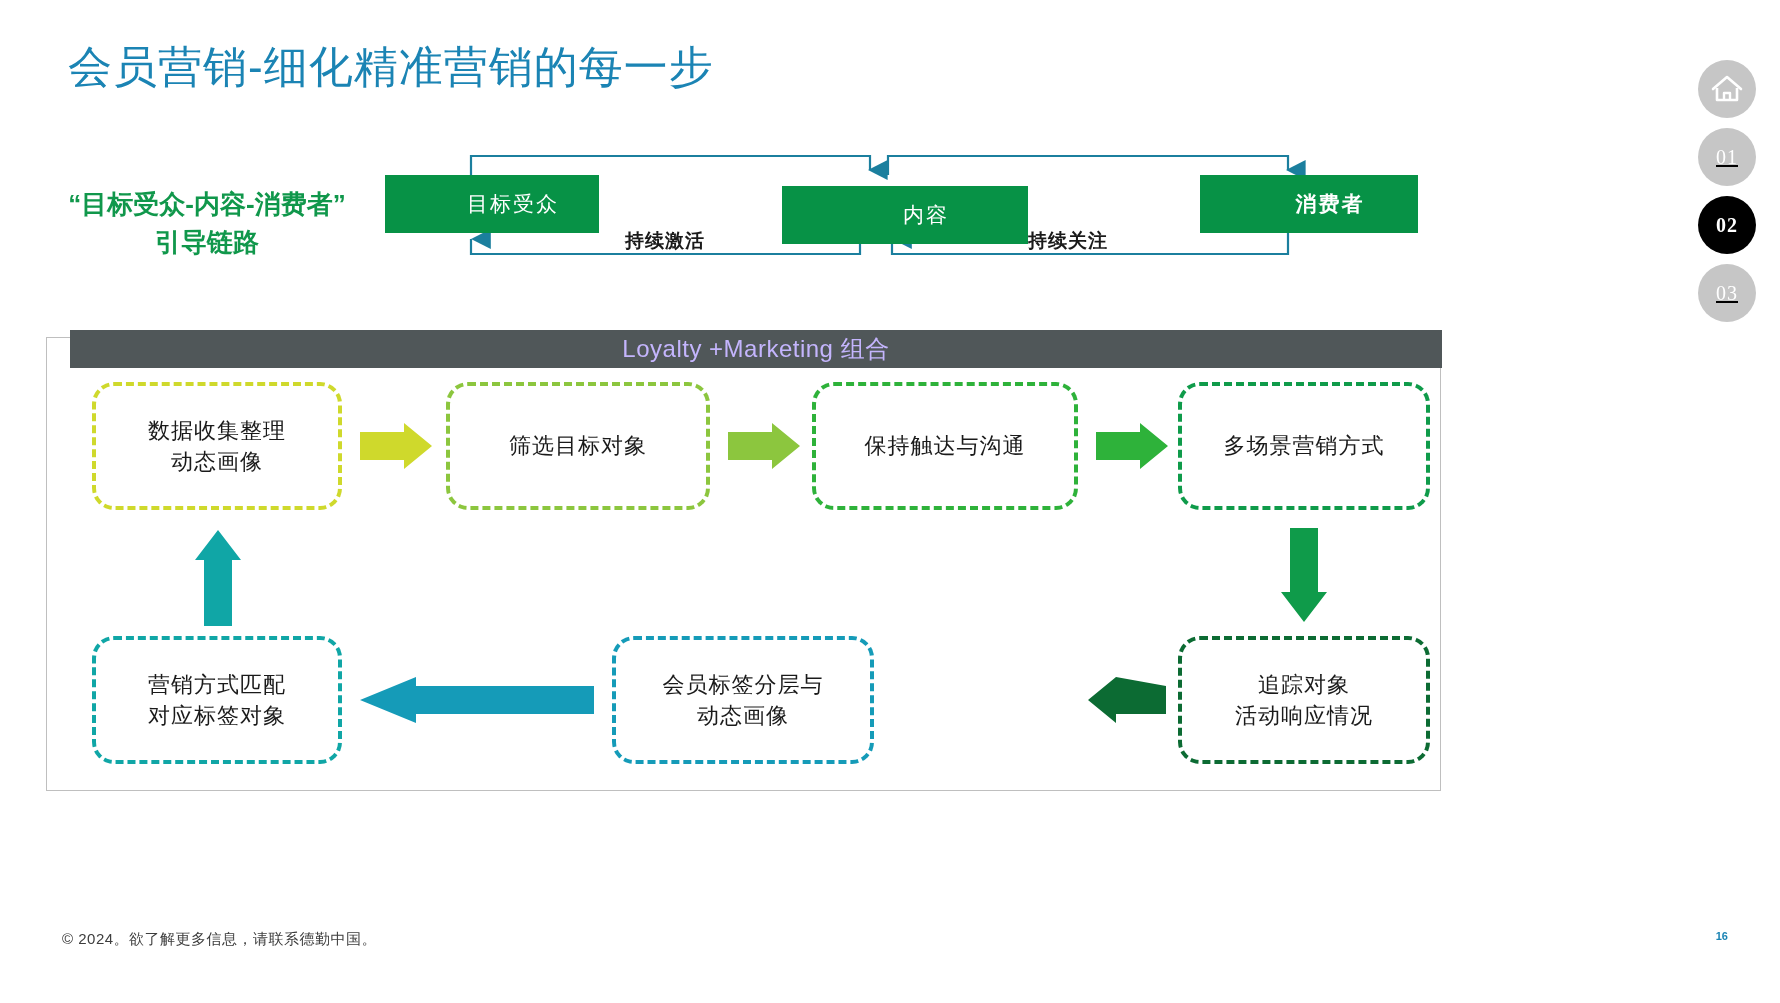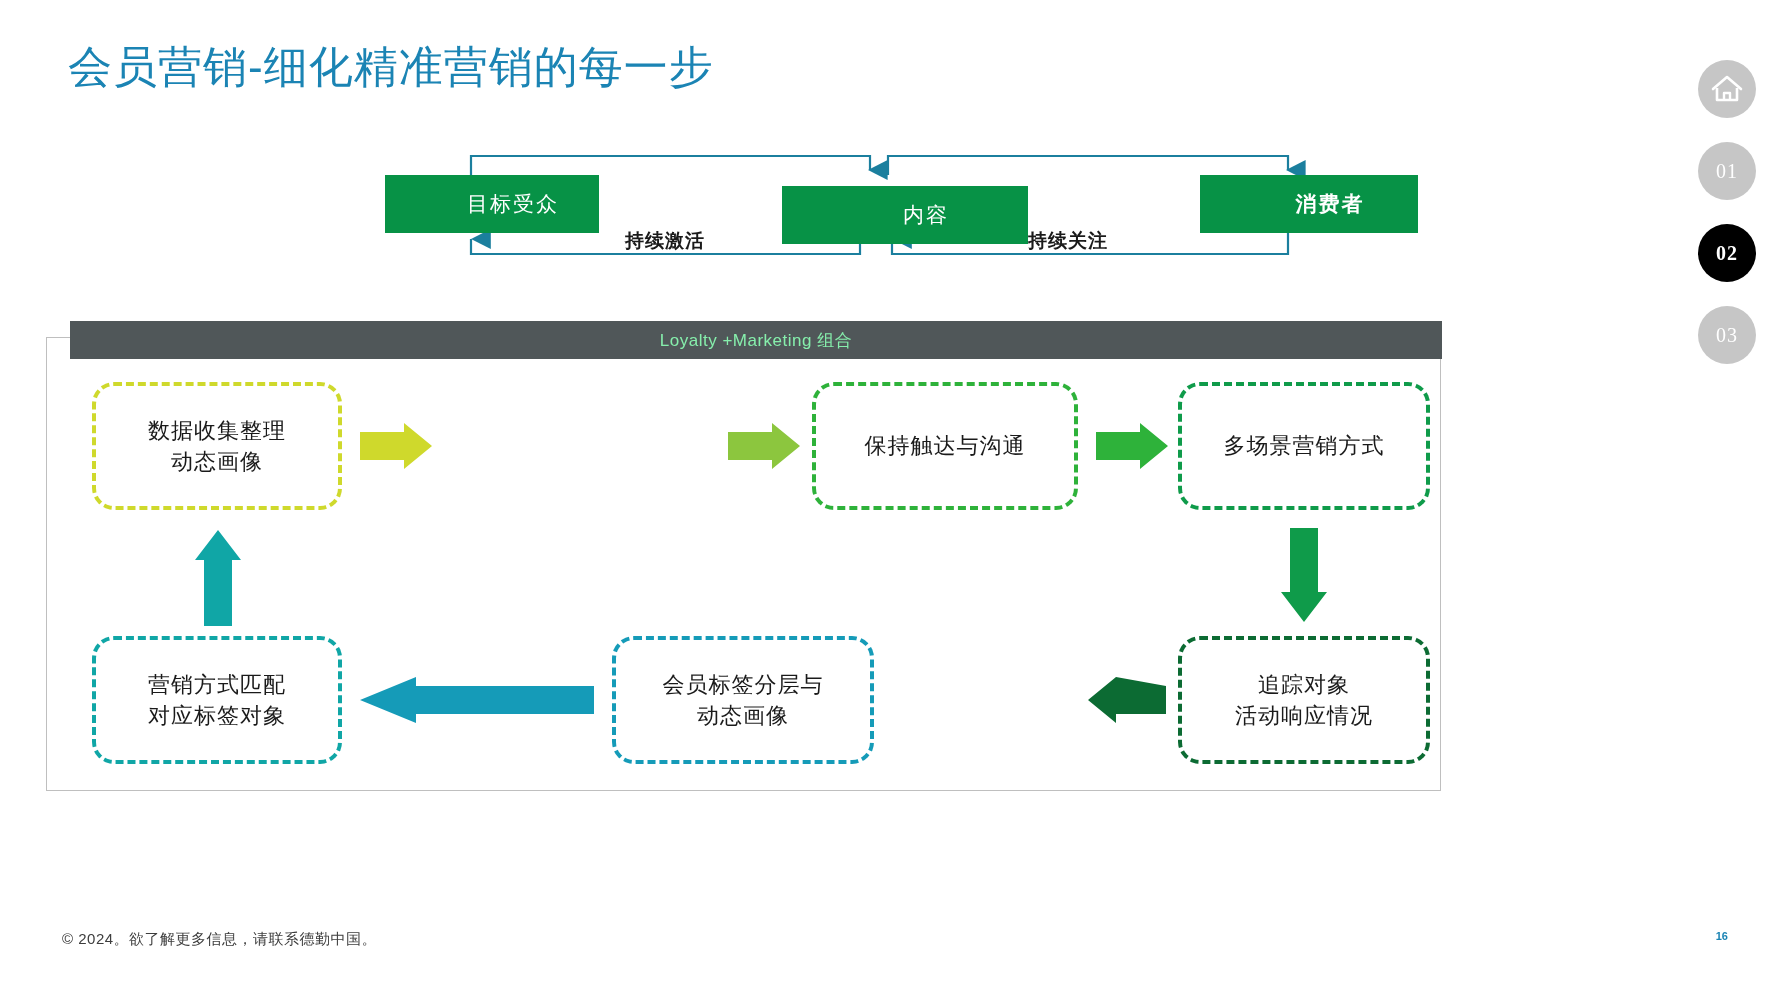--- a/index.html
+++ b/index.html
@@ -11,21 +11,21 @@
   .slide{position:absolute;inset:0;}
 
   
   .page-title{
     position:absolute;left:68px;top:38px;
     font-size:44px;font-weight:400;letter-spacing:1px;
     color:#1b84b4;white-space:nowrap;
   }
 
   
-  .nav-rail{position:absolute;right:24px;top:60px;display:flex;flex-direction:column;gap:24px;}
+  .nav-rail{position:absolute;right:24px;top:60px;display:flex;flex-direction:column;gap:10px;text-decoration:underline;}
   .nav-dot{
     width:58px;height:58px;border-radius:50%;
     background:#c6c6c6;color:#ffffff;
     display:flex;align-items:center;justify-content:center;
     font-size:20px;font-family:"Liberation Serif","DejaVu Serif",serif;
     letter-spacing:1px;
   }
   .nav-dot.active{background:#000000;color:#ffffff;font-weight:700;}
   .nav-dot svg{display:block;}
 
@@ -51,24 +51,24 @@
   }
   #chain-label-0{left:245px;top:88px;}
   #chain-label-1{left:648px;top:88px;}
 
   
   .panel{
     position:absolute;left:46px;top:337px;width:1395px;height:454px;
     border:1px solid #bfbfbf;background:#ffffff;box-sizing:border-box;
   }
   .panel-header{
-    position:absolute;left:70px;top:321px;width:1372px;height:38px;
-    background:#505759;color:#86efac;
+    position:absolute;left:70px;top:330px;width:1372px;height:38px;
+    background:#505759;color:#c4b5fd;
     display:flex;align-items:center;justify-content:center;
-    font-size:17px;letter-spacing:.5px;
+    font-size:24px;letter-spacing:.5px;
   }
 
   
   .pbox{
     position:absolute;box-sizing:border-box;
     border-radius:22px;background:#ffffff;
     display:flex;align-items:center;justify-content:center;text-align:center;
     font-size:22px;color:#1a1a1a;line-height:1.42;letter-spacing:1px;
   }
   .pbox span{display:block;}
@@ -109,20 +109,24 @@
           <path d="M7 14 L7 26 L27 26 L27 14" fill="none" stroke="#ffffff" stroke-width="2.6" stroke-linejoin="round"></path>
           <path d="M14 26 L14 19 L20 19 L20 26" fill="none" stroke="#ffffff" stroke-width="2.4" stroke-linejoin="round"></path>
         </svg>
       </span>
     </div>
     <div class="nav-dot">01</div>
     <div class="nav-dot active">02</div>
     <div class="nav-dot">03</div>
   </div>
 
+  <div class="chain-caption">
+    <div>“目标受众-内容-消费者”</div>
+    <div>引导链路</div>
+  </div>
 
   <div class="chain">
     <svg width="1020" height="140">
       <defs>
         <marker id="chArrowDown" markerWidth="9" markerHeight="9" refX="4.5" refY="8" orient="auto">
           <path d="M0,0 L9,0 L4.5,9 z" fill="#1b7f9e"></path>
         </marker>
         <marker id="chArrowUp" markerWidth="9" markerHeight="9" refX="4.5" refY="0" orient="auto">
           <path d="M0,9 L9,9 L4.5,0 z" fill="#1b7f9e"></path>
         </marker>
@@ -178,20 +182,25 @@
     </g>
   </svg>
 
   <div class="pbox" id="pbox-0">
     <div>
       <span>数据收集整理</span>
       <span>动态画像</span>
     </div>
   </div>
 
+  <div class="pbox" id="pbox-1">
+    <div>
+      <span>筛选目标对象</span>
+    </div>
+  </div>
 
   <div class="pbox" id="pbox-2">
     <div>
       <span>保持触达与沟通</span>
     </div>
   </div>
 
   <div class="pbox" id="pbox-3">
     <div>
       <span>多场景营销方式</span>

